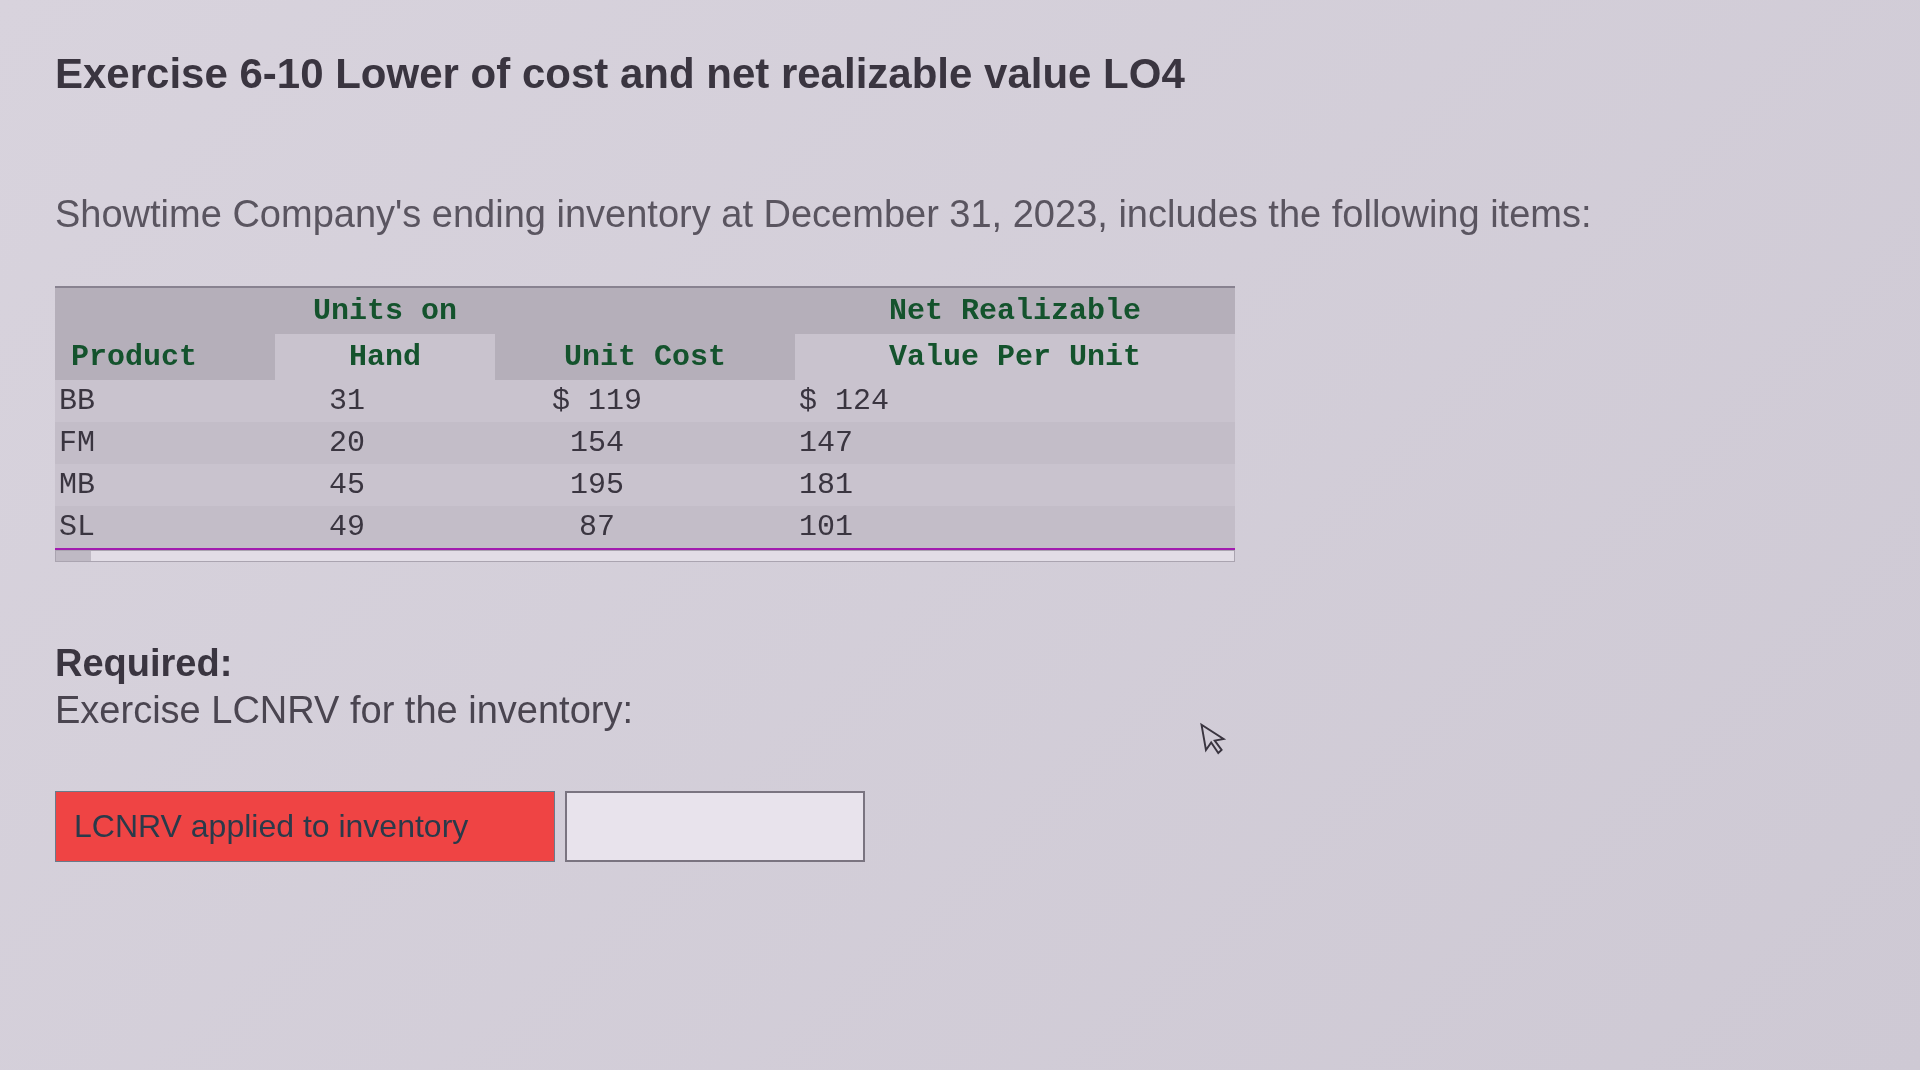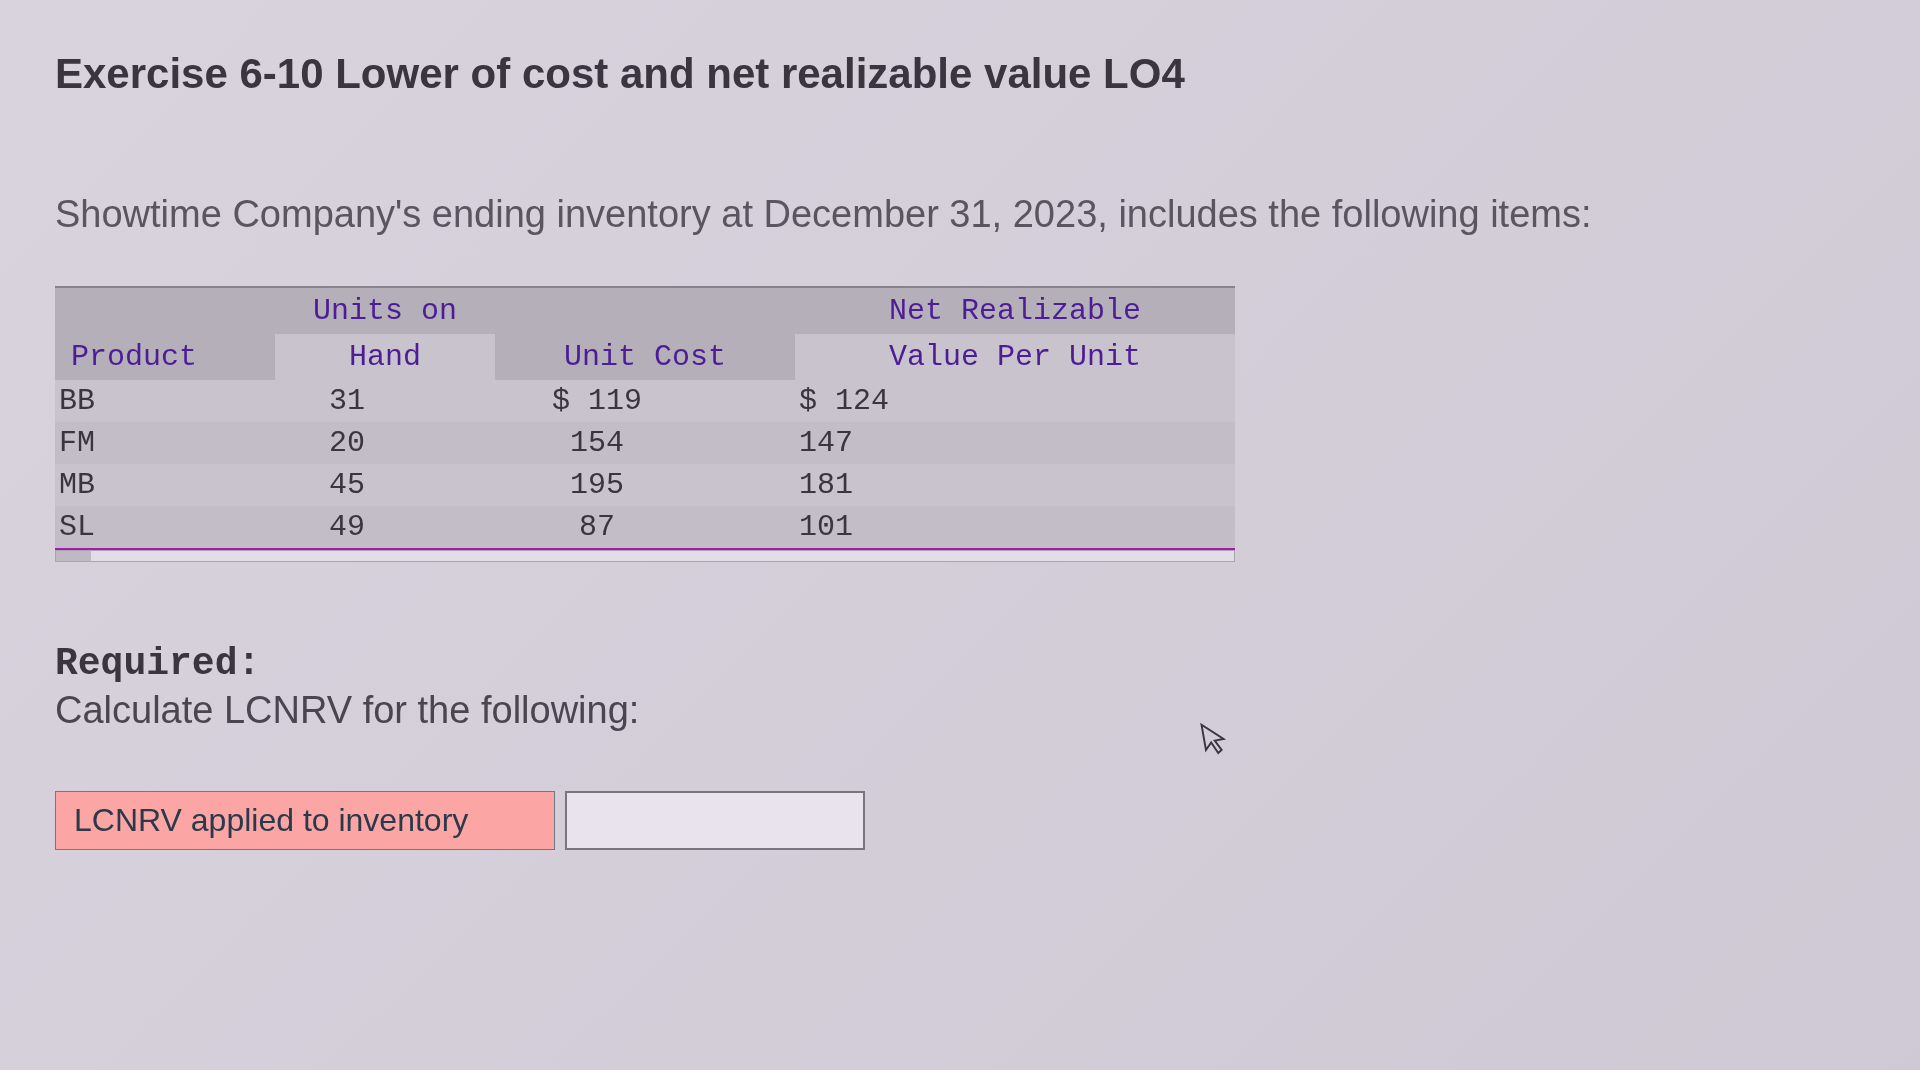--- a/index.html
+++ b/index.html
@@ -34,23 +34,23 @@
     }
     table {
       border-collapse: collapse;
       width: 100%;
       font-family: 'Courier New', Courier, monospace;
     }
     thead tr:first-child {
       background: #b5afba;
     }
     th {
-      font-weight: normal;
+      font-weight: bold;
       font-size: 30px;
-      color: #4c1d95;
+      color: #14532d;
       padding: 6px 18px;
       text-align: center;
       vertical-align: bottom;
     }
     th.product { text-align: left; width: 220px; }
     th.units { width: 220px; }
     th.cost { width: 300px; }
     th.nrv { width: 440px; }
     td {
       font-size: 30px;
@@ -78,37 +78,36 @@
       width: 3%;
       background: #bfb9c4;
     }
     .required-block {
       margin-bottom: 55px;
     }
     .required-label {
       font-weight: bold;
       font-size: 38px;
       color: #3a3540;
-      font-family: Liberation Mono, monospace;
     }
     .required-text {
       font-size: 38px;
       color: #4a4550;
       line-height: 1.35;
     }
     .answer-row {
       display: flex;
       align-items: stretch;
     }
     .answer-label {
-      background: #fca5a5;
+      background: #ef4444;
       border: 1px solid #6a7a8a;
       color: #2a3a4a;
       font-size: 32px;
-      padding: 10px 18px;
+      padding: 16px 18px;
       width: 500px;
     }
     .answer-input {
       background: #e8e3ec;
       border: 2px solid #7a7480;
       width: 300px;
       font-size: 28px;
       padding: 0 10px;
       margin-left: 10px;
     }
@@ -169,21 +168,21 @@
       </tr>
     </tbody>
   </table>
   <div class="track">
     <div class="track-thumb"></div>
   </div>
 </div>
 
 <div class="required-block">
   <div class="required-label">Required:</div>
-  <div class="required-text">Calculate LCNRV for the following:</div>
+  <div class="required-text">Exercise LCNRV for the inventory:</div>
 </div>
 
 <div class="answer-row">
   <div class="answer-label">LCNRV applied to inventory</div>
   <input class="answer-input" type="text" value="" style="">
 </div>
 
 <div class="cursor">
   <svg width="30" height="36" viewBox="0 0 20 28">
     <path d="M2 2 L2 22 L7 17 L11 26 L14 24 L10 16 L17 16 Z" fill="none" stroke="#3a3540" stroke-width="1.5"></path>

